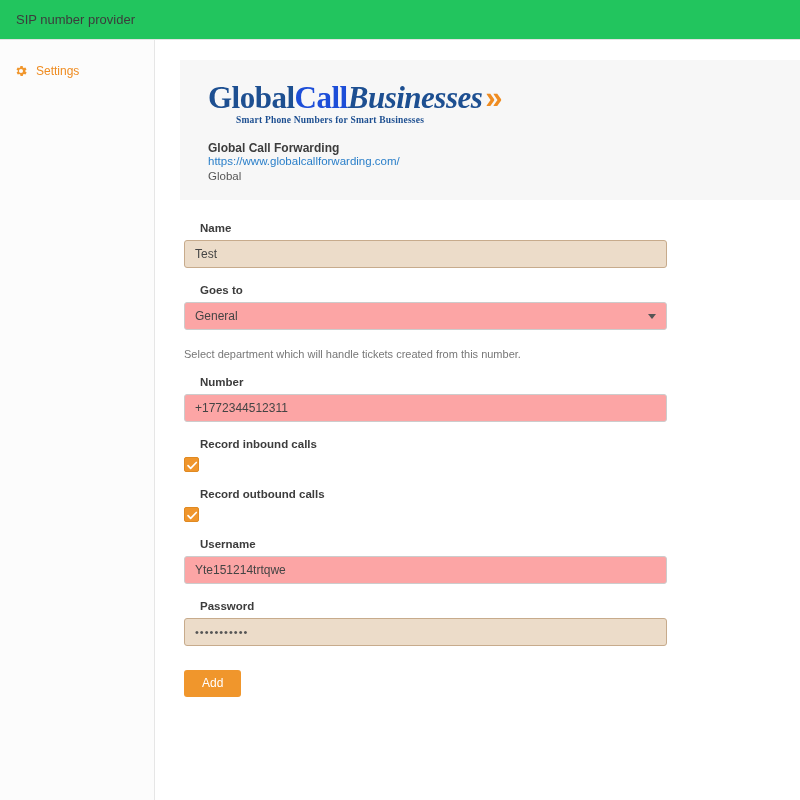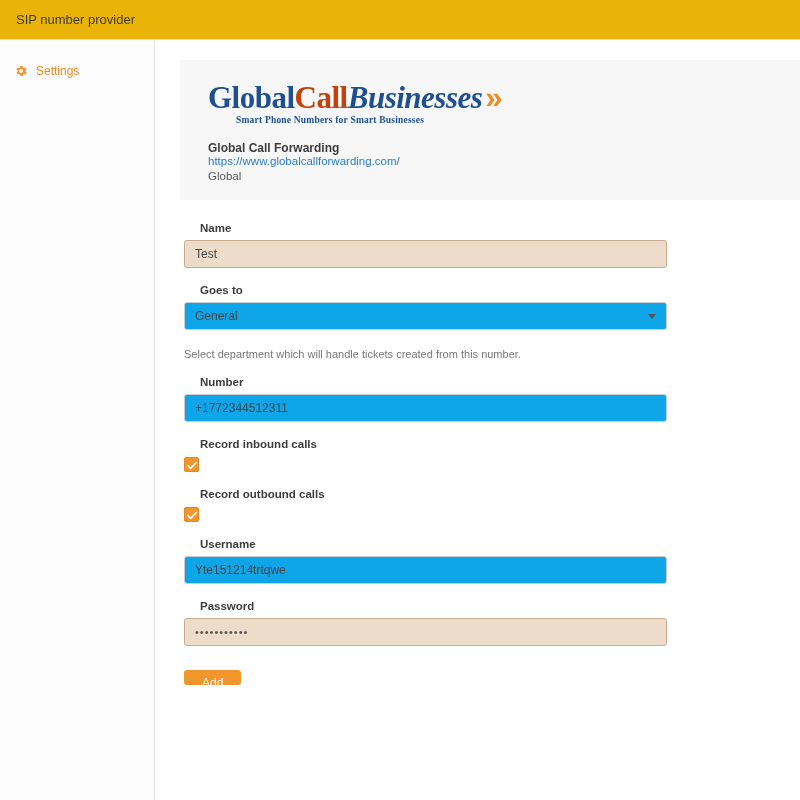--- a/index.html
+++ b/index.html
@@ -8,21 +8,21 @@
     width: 800px; height: 800px;
     background: #ffffff;
     font-family: "Liberation Sans", sans-serif;
     color: #333;
     overflow: hidden;
   }
 
   
   .topbar {
     height: 40px;
-    background: #eab308;
+    background: #22c55e;
     border-bottom: 1px solid #e3e3e3;
     display: flex;
     align-items: center;
     padding-left: 16px;
   }
   .topbar-title {
     font-size: 13px;
     color: #3c3c3c;
     font-weight: 400;
   }
@@ -84,21 +84,21 @@
     line-height: 1;
     white-space: nowrap;
   }
   .logo-main {
     font-family: "Liberation Serif", serif;
     font-size: 31px;
     font-weight: bold;
     letter-spacing: -0.5px;
   }
   .logo-global { color: #1d4f91; }
-  .logo-call { color: #c2410c; }
+  .logo-call { color: #1d4ed8; }
   .logo-fwd { color: #1d4f91; font-style: italic; }
   .logo-chev {
     color: #ef8c21;
     font-size: 31px;
     font-weight: bold;
     letter-spacing: -6px;
     margin-left: 3px;
   }
   .logo-tag {
     font-family: "Liberation Serif", serif;
@@ -140,21 +140,21 @@
     font-weight: bold;
     color: #3c3c3c;
     margin: 16px 0 6px 16px;
   }
   .label.first { margin-top: 4px; }
   .input {
     width: 483px;
     height: 28px;
     border: 1px solid #ccc;
     border-radius: 3px;
-    background: #0ea5e9;
+    background: #fca5a5;
     font-size: 12px;
     color: #444;
     padding: 0 10px;
     line-height: 26px;
     display: block;
   }
   .input.filled {
     background: #ecdcc9;
     border: 1px solid #c7ab8c;
   }
@@ -194,21 +194,21 @@
   
   .btn-add {
     margin-top: 24px;
     background: #f0962c;
     border: none;
     border-radius: 3px;
     color: #fff;
     font-size: 12px;
     font-family: "Liberation Sans", sans-serif;
     padding: 0 18px;
-    height: 15px;
+    height: 27px;
     line-height: 27px;
     cursor: pointer;
   }
 </style>
 </head>
 <body>
 
 <div class="topbar">
   <span class="topbar-title">SIP number provider</span>
 </div>

